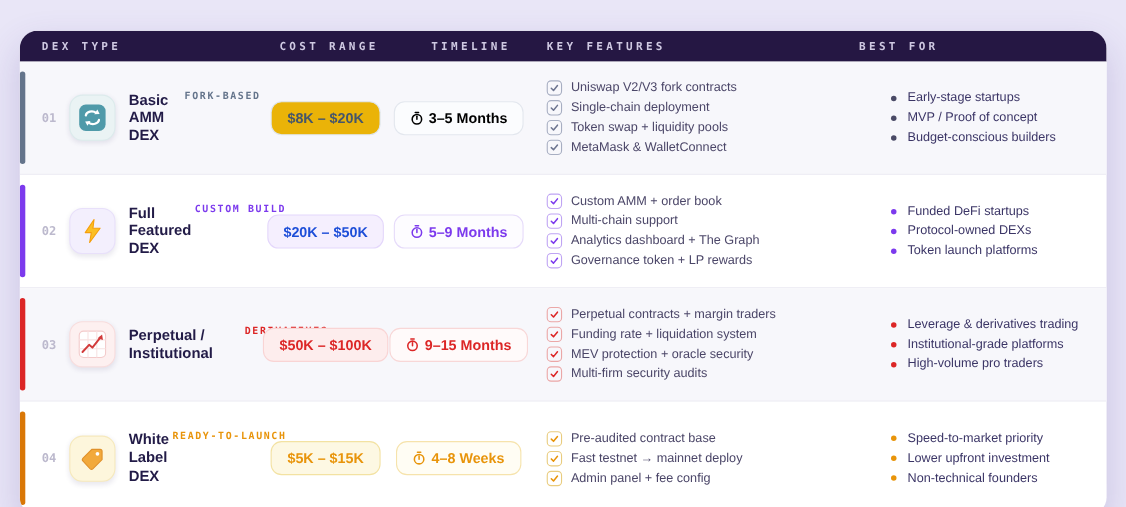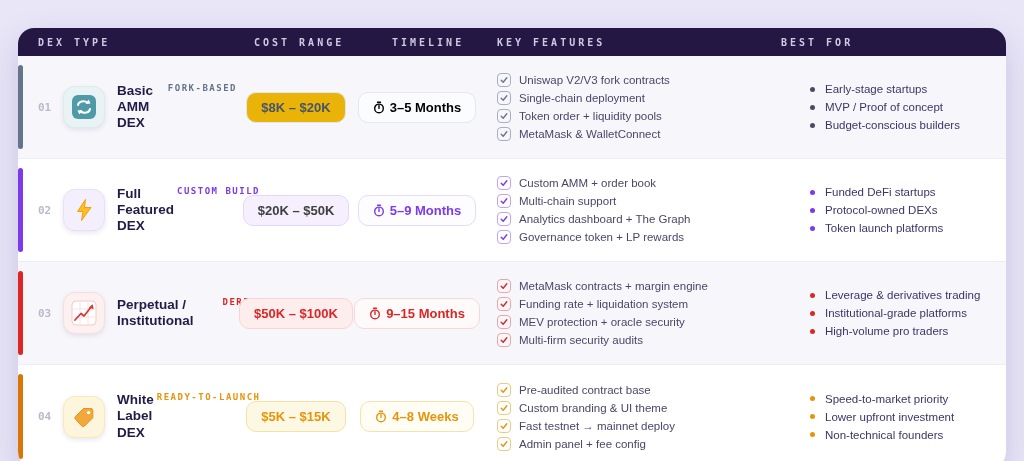--- a/index.html
+++ b/index.html
@@ -69,21 +69,21 @@
   .r1 .dex-sub { color:#7c3aed; }
   .r2 .dex-sub { color:#dc2626;margin-left:26px; }
   .r3 .dex-sub { color:#e8940a; }
 
   .cost-cell, .time-cell { display:flex; justify-content:center; align-items:center; }
   .pill {
     font-size:13px; font-weight:bold; padding:7px 14px; border-radius:10px;
     border:1px solid; white-space:nowrap; display:flex; align-items:center; gap:5px;
   }
   .r0 .cost-pill { background:#eab308; border-color:#dfe6ee; color:#45566b; }
-  .r1 .cost-pill { background:#f5effe; border-color:#e4d7fb; color:#404040; }
+  .r1 .cost-pill { background:#f5effe; border-color:#e4d7fb; color:#1d4ed8; }
   .r2 .cost-pill { background:#fdeded; border-color:#f9d4d4; color:#dc2626; }
   .r3 .cost-pill { background:#fdf8e3; border-color:#f3e2a2; color:#e8940a; }
   .r0 .time-pill { background:#fbfcfe; border-color:#e3e7ee; color:#000000; }
   .r1 .time-pill { background:#fdfcff; border-color:#e6dbfa; color:#7c3aed; }
   .r2 .time-pill { background:#fffafa; border-color:#f8d7d7; color:#dc2626; }
   .r3 .time-pill { background:#fffdf4; border-color:#f6e3ac; color:#e8940a; }
 
   .feat-cell { padding-left:15px; }
   .feat-item { display:flex; align-items:center; gap:8px; margin:4px 0; }
   .chk {
@@ -168,21 +168,21 @@
             </svg>
           </span>
         <span class="feat-text">Single-chain deployment</span>
       </div>
       <div class="feat-item">
         <span class="chk">
             <svg width="8" height="8" viewBox="0 0 8 8">
               <polyline points="1.2,4.2 3.2,6.2 6.8,1.8" stroke="currentColor" stroke-width="1.4" fill="none" stroke-linecap="round" stroke-linejoin="round"></polyline>
             </svg>
           </span>
-        <span class="feat-text">Token order + liquidity pools</span>
+        <span class="feat-text">Token swap + liquidity pools</span>
       </div>
       <div class="feat-item">
         <span class="chk">
             <svg width="8" height="8" viewBox="0 0 8 8">
               <polyline points="1.2,4.2 3.2,6.2 6.8,1.8" stroke="currentColor" stroke-width="1.4" fill="none" stroke-linecap="round" stroke-linejoin="round"></polyline>
             </svg>
           </span>
         <span class="feat-text">MetaMask &amp; WalletConnect</span>
       </div>
     </div>
@@ -316,21 +316,21 @@
         <span>9–15 Months</span>
       </span>
     </div>
     <div class="feat-cell">
       <div class="feat-item">
         <span class="chk">
             <svg width="8" height="8" viewBox="0 0 8 8">
               <polyline points="1.2,4.2 3.2,6.2 6.8,1.8" stroke="currentColor" stroke-width="1.4" fill="none" stroke-linecap="round" stroke-linejoin="round"></polyline>
             </svg>
           </span>
-        <span class="feat-text">MetaMask contracts + margin engine</span>
+        <span class="feat-text">Perpetual contracts + margin traders</span>
       </div>
       <div class="feat-item">
         <span class="chk">
             <svg width="8" height="8" viewBox="0 0 8 8">
               <polyline points="1.2,4.2 3.2,6.2 6.8,1.8" stroke="currentColor" stroke-width="1.4" fill="none" stroke-linecap="round" stroke-linejoin="round"></polyline>
             </svg>
           </span>
         <span class="feat-text">Funding rate + liquidation system</span>
       </div>
       <div class="feat-item">
@@ -404,28 +404,20 @@
             </svg>
           </span>
         <span class="feat-text">Pre-audited contract base</span>
       </div>
       <div class="feat-item">
         <span class="chk">
             <svg width="8" height="8" viewBox="0 0 8 8">
               <polyline points="1.2,4.2 3.2,6.2 6.8,1.8" stroke="currentColor" stroke-width="1.4" fill="none" stroke-linecap="round" stroke-linejoin="round"></polyline>
             </svg>
           </span>
-        <span class="feat-text">Custom branding &amp; UI theme</span>
-      </div>
-      <div class="feat-item">
-        <span class="chk">
-            <svg width="8" height="8" viewBox="0 0 8 8">
-              <polyline points="1.2,4.2 3.2,6.2 6.8,1.8" stroke="currentColor" stroke-width="1.4" fill="none" stroke-linecap="round" stroke-linejoin="round"></polyline>
-            </svg>
-          </span>
         <span class="feat-text">Fast testnet → mainnet deploy</span>
       </div>
       <div class="feat-item">
         <span class="chk">
             <svg width="8" height="8" viewBox="0 0 8 8">
               <polyline points="1.2,4.2 3.2,6.2 6.8,1.8" stroke="currentColor" stroke-width="1.4" fill="none" stroke-linecap="round" stroke-linejoin="round"></polyline>
             </svg>
           </span>
         <span class="feat-text">Admin panel + fee config</span>
       </div>

